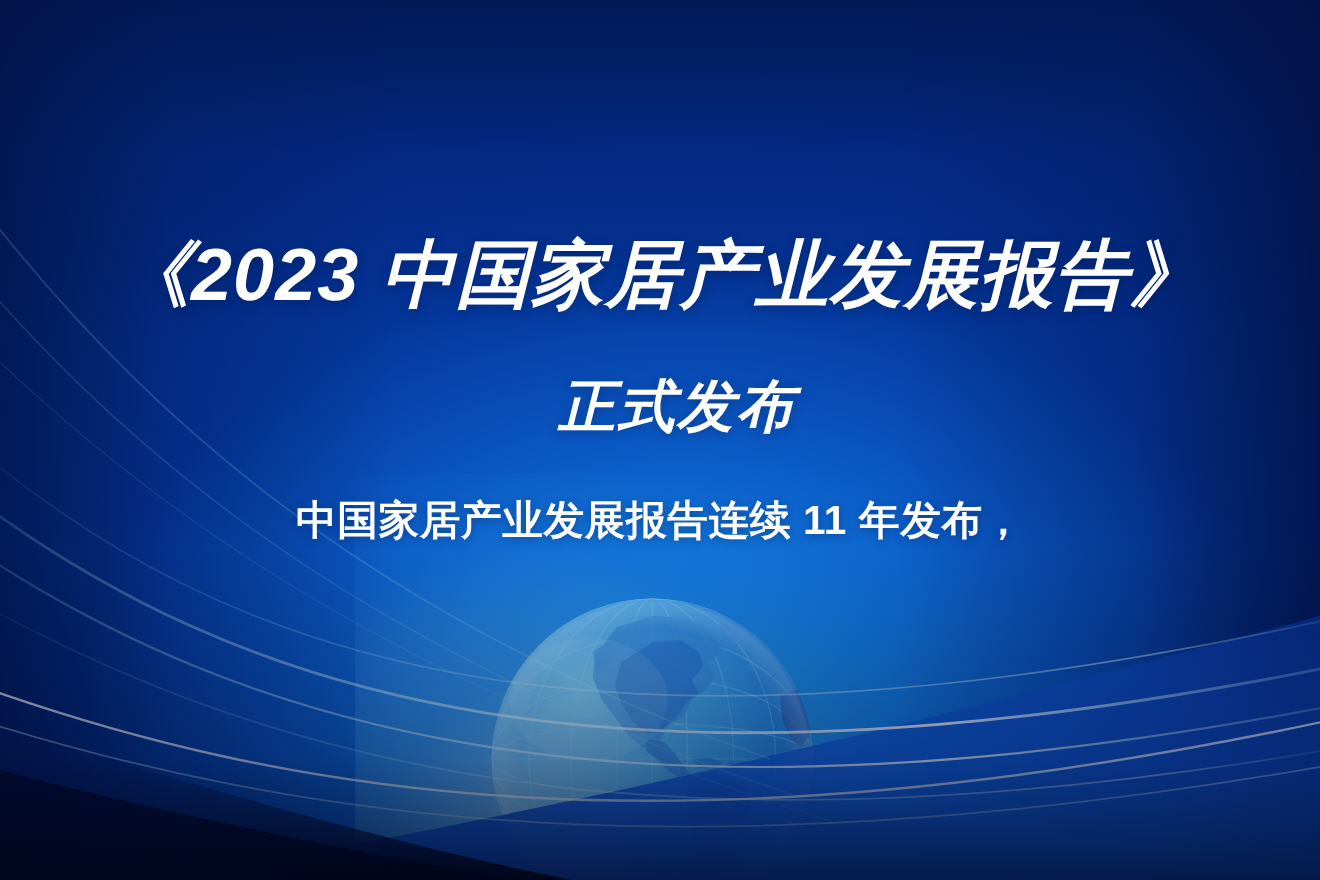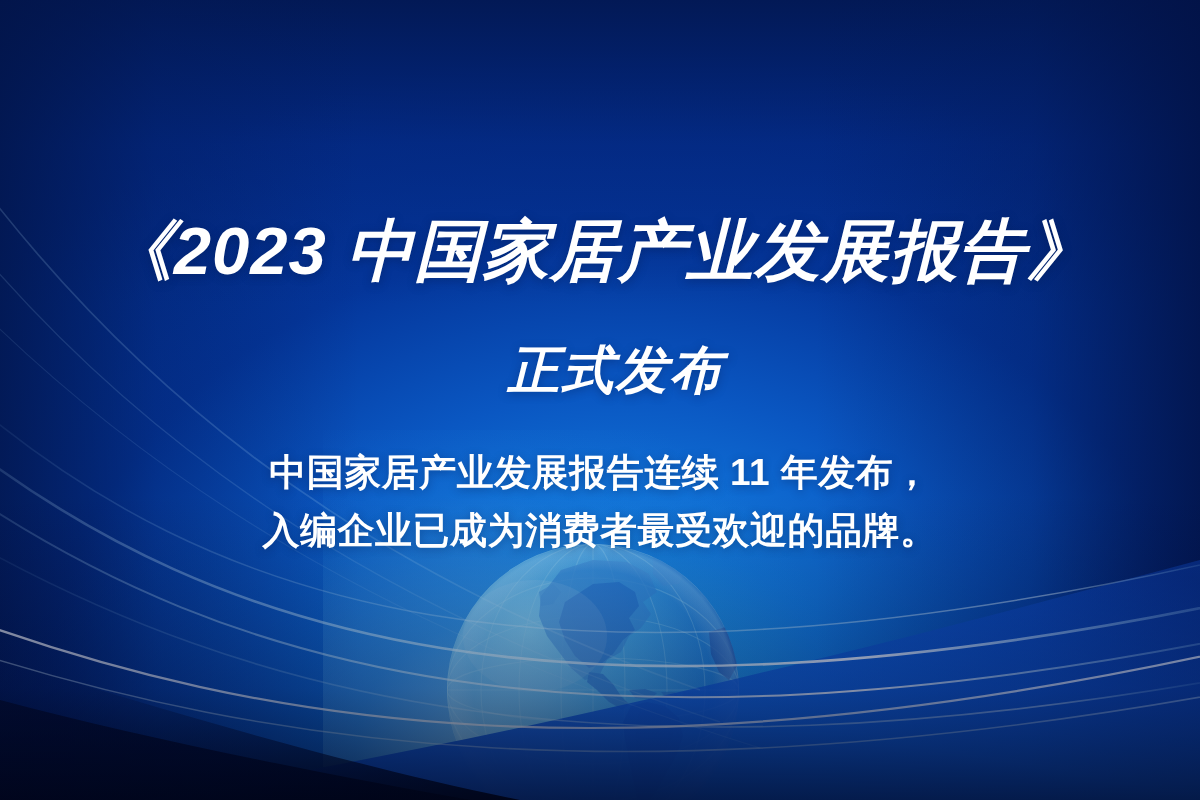--- a/index.html
+++ b/index.html
@@ -244,17 +244,16 @@
   <div class="bg-layer" id="bg-bottom-dark"></div>
 
   <div id="content">
 
     <h1 id="main-title">《2023 中国家居产业发展报告》</h1>
 
     <h2 id="sub-title">正式发布</h2>
 
     <div id="body-text">
       <span class="body-line">中国家居产业发展报告连续 11 年发布，</span>
-      <span class="body-line">入编企业已成为消费者最受欢迎的品牌。</span>
     </div>
 
   </div>
 </div>
 
 </body></html>

